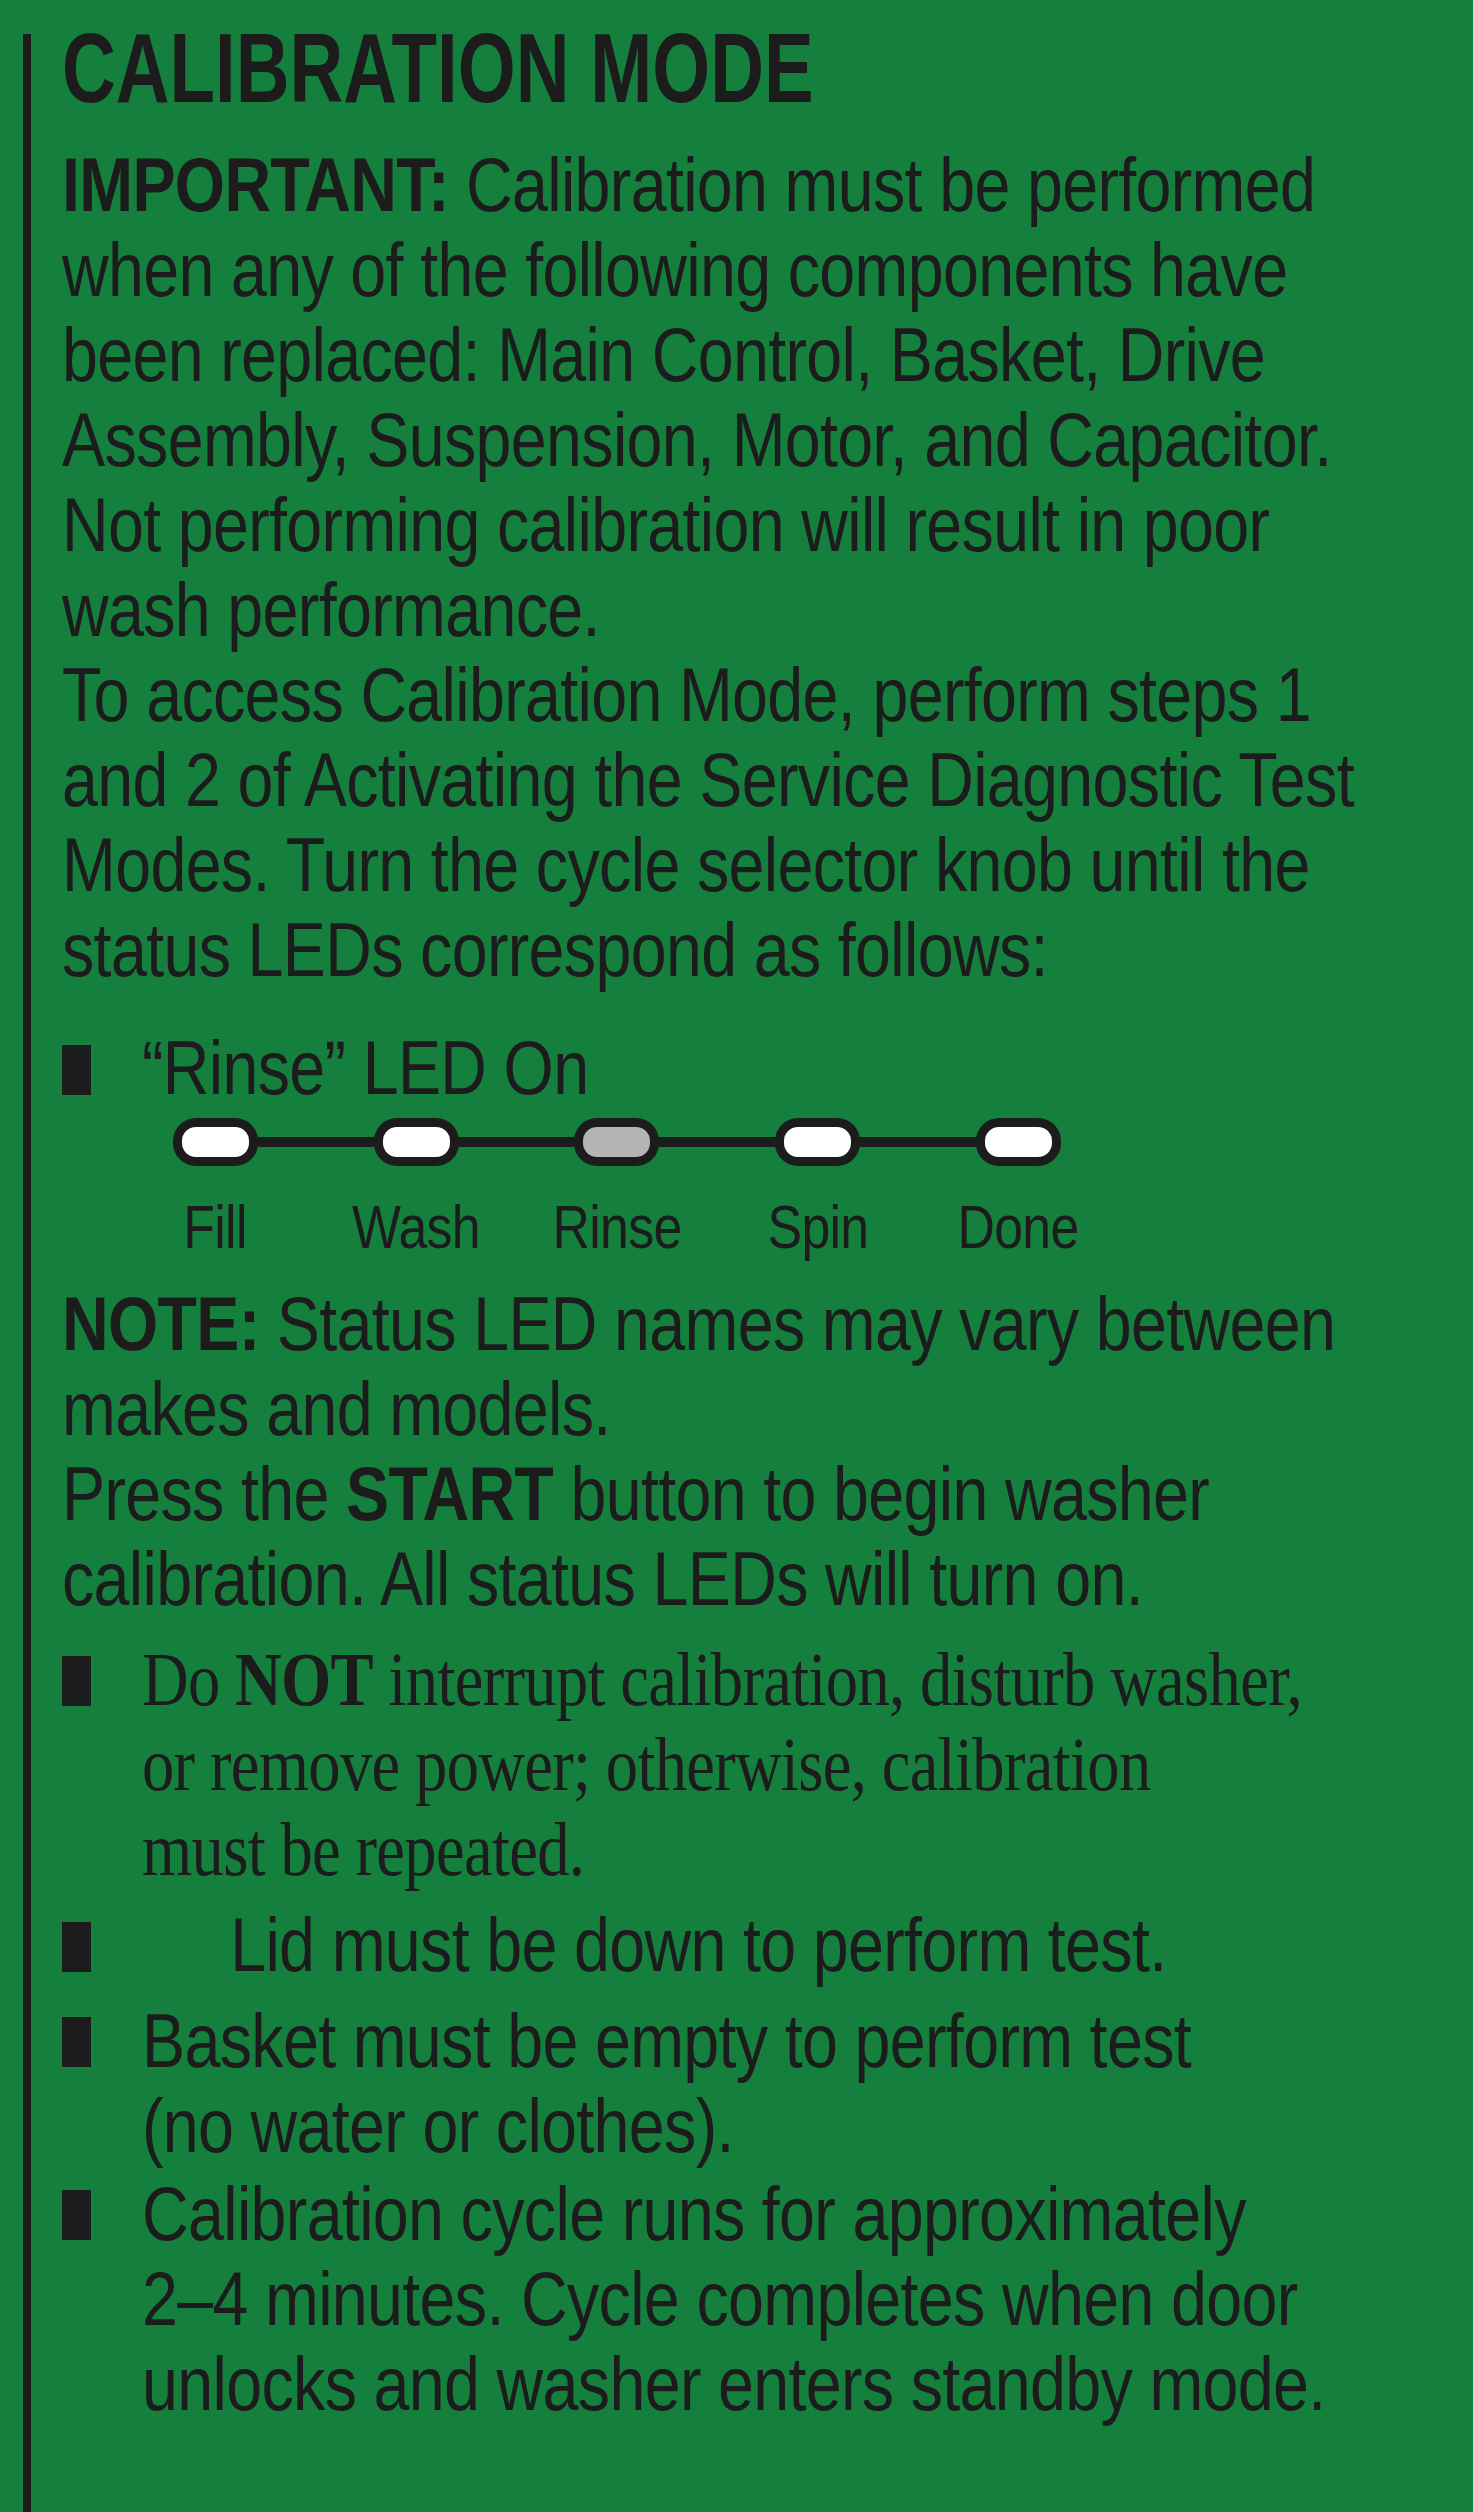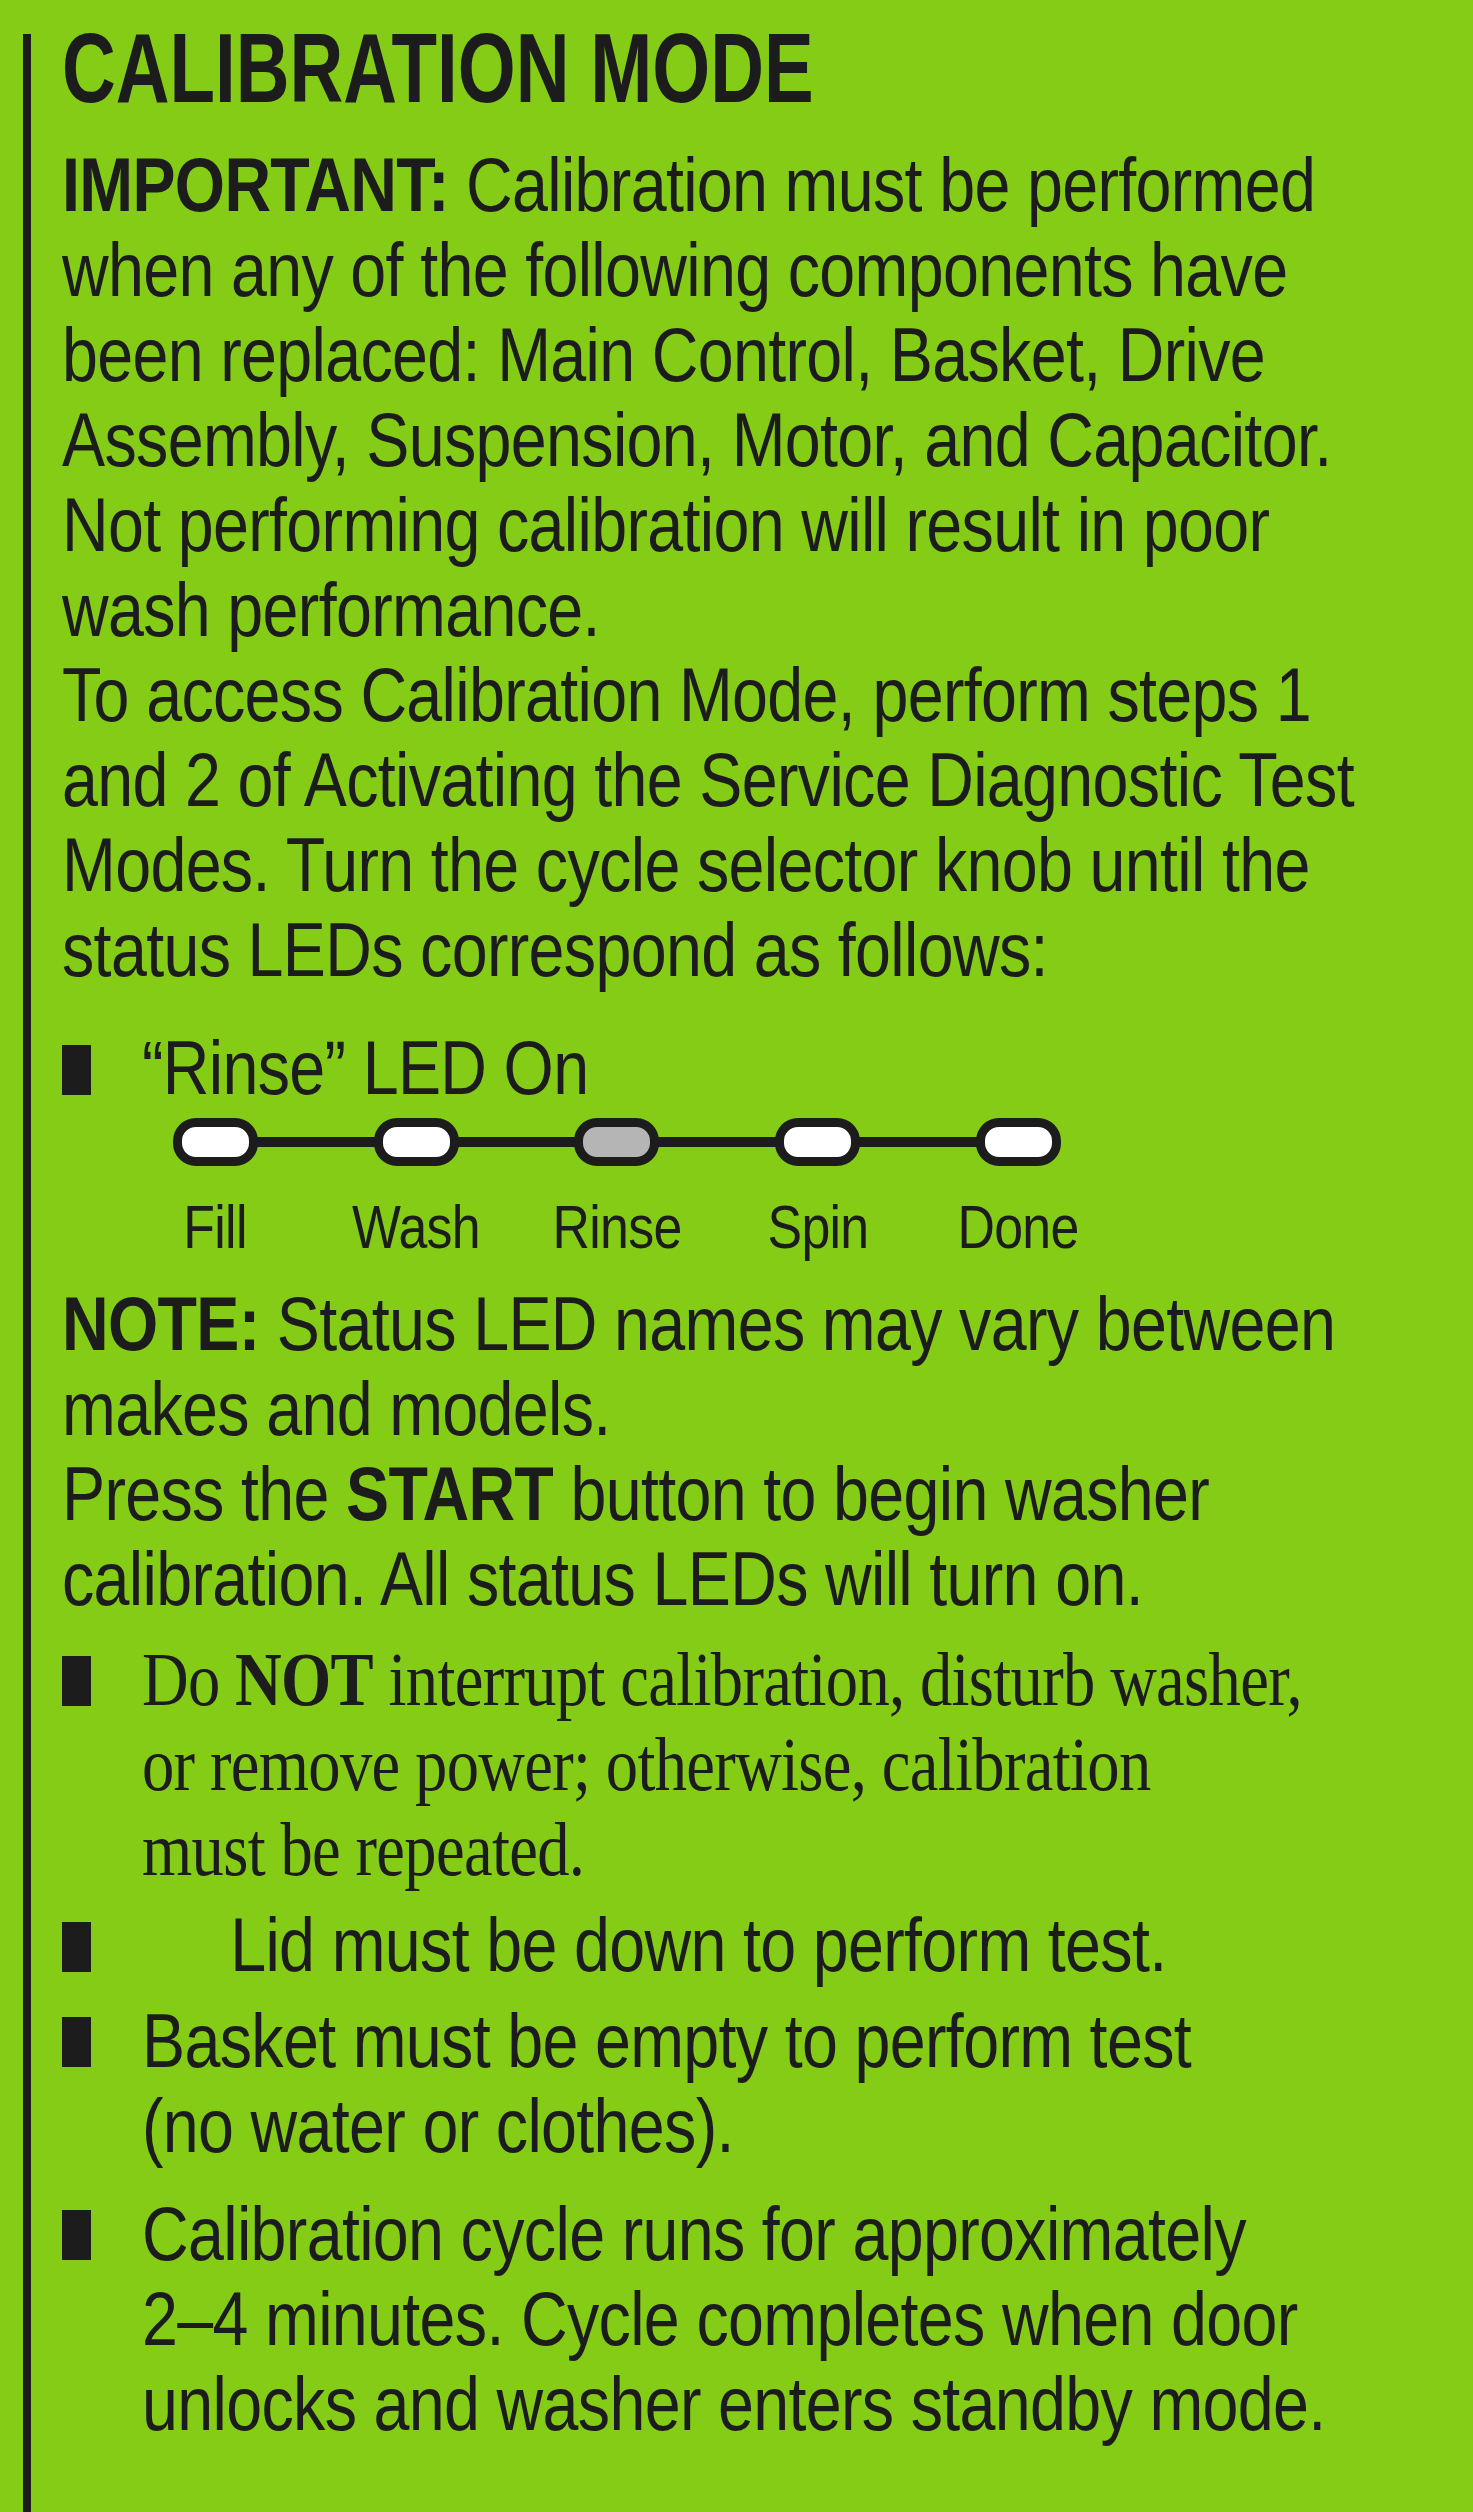--- a/index.html
+++ b/index.html
@@ -1,19 +1,19 @@
 <!DOCTYPE html>
 <html style="font-size:12px"><head>
 <meta charset="utf-8">
 <style>
   html,body{margin:0;padding:0;background:#e8e8e8;}
   .page{
     position:relative;
     width:1474px;height:2512px;
-    background:#84cc16;
+    background:#15803d;
     font-family:"Liberation Sans","DejaVu Sans",sans-serif;
     color:#1c1c1c;
     overflow:hidden;
   }
   .side-rule{
     position:absolute;left:23px;top:34px;width:8.3px;height:2478px;
     background:#1c1c1c;
   }
   .content{
     position:absolute;left:62px;top:19px;right:23px;
@@ -121,21 +121,21 @@
             <div class="line"><span class="seg-t">Lid must be down to perform test.</span></div>
           </div>
         </div>
         <div class="bullet" style="margin-top: 10.6px;">
           <span class="marker"></span>
           <div>
             <div class="line"><span class="seg-t">Basket must be empty to perform test</span></div>
             <div class="line"><span class="seg-t">(no water or clothes).</span></div>
           </div>
         </div>
-        <div class="bullet" style="margin-top: 23px;">
+        <div class="bullet" style="margin-top: 3px;">
           <span class="marker"></span>
           <div>
             <div class="line"><span class="seg-t">Calibration cycle runs for approximately</span></div>
             <div class="line"><span class="seg-t">2–4 minutes. Cycle completes when door</span></div>
             <div class="line"><span class="seg-t">unlocks and washer enters standby mode.</span></div>
           </div>
         </div>
       </div>
   </div>
 </div>

